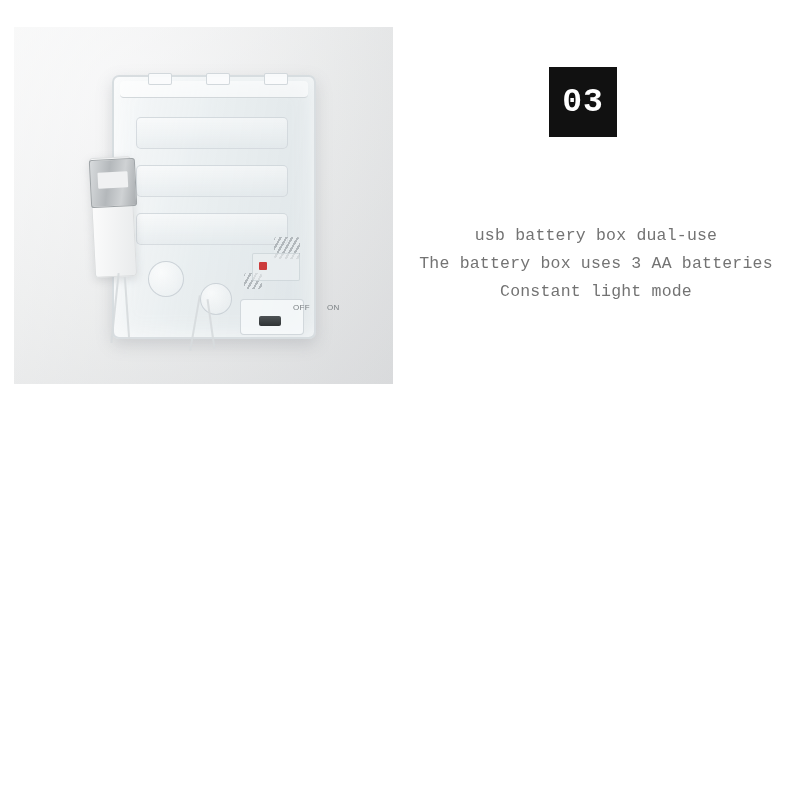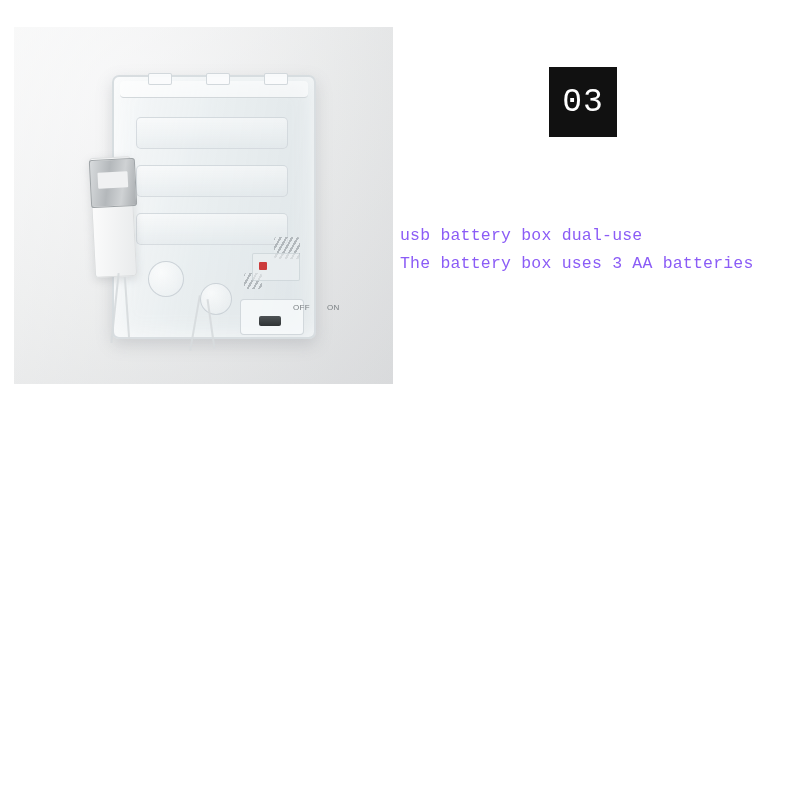--- a/index.html
+++ b/index.html
@@ -204,25 +204,27 @@
     justify-content: center;
     font-family: "Liberation Mono", monospace;
     letter-spacing: 1px;
   }
   #badge-03 {
     left: 549px;
     top: 67px;
     width: 68px;
     height: 70px;
     font-size: 33px;
+    font-weight: bold;
   }
 
   .text-block {
     position: absolute;
-    color: #8b5cf6;
+    text-align: center;
+    color: #737373;
     font-family: "Liberation Mono", monospace;
     font-size: 16.5px;
     line-height: 28px;
     letter-spacing: 0.2px;
   }
   #text-03 {
     left: 400px;
     top: 222px;
     width: 392px;
   }
@@ -263,20 +265,21 @@
     <div class="wire w2"></div>
     <div class="wire w3"></div>
     <div class="wire w4"></div>
   </div>
 
   <div class="num-badge" id="badge-03">03</div>
 
   <div class="text-block" id="text-03">
     <div>usb battery box dual-use</div>
     <div>The battery box uses 3 AA batteries</div>
+    <div>Constant light mode</div>
   </div>
 </div>
 
 <div class="section" id="section-04">
 
   
 
   
 
   

